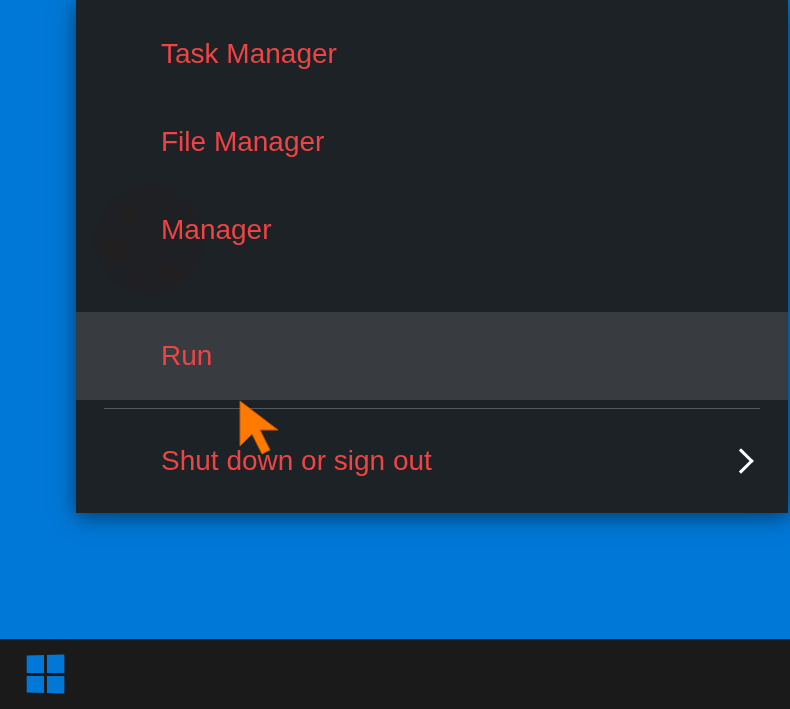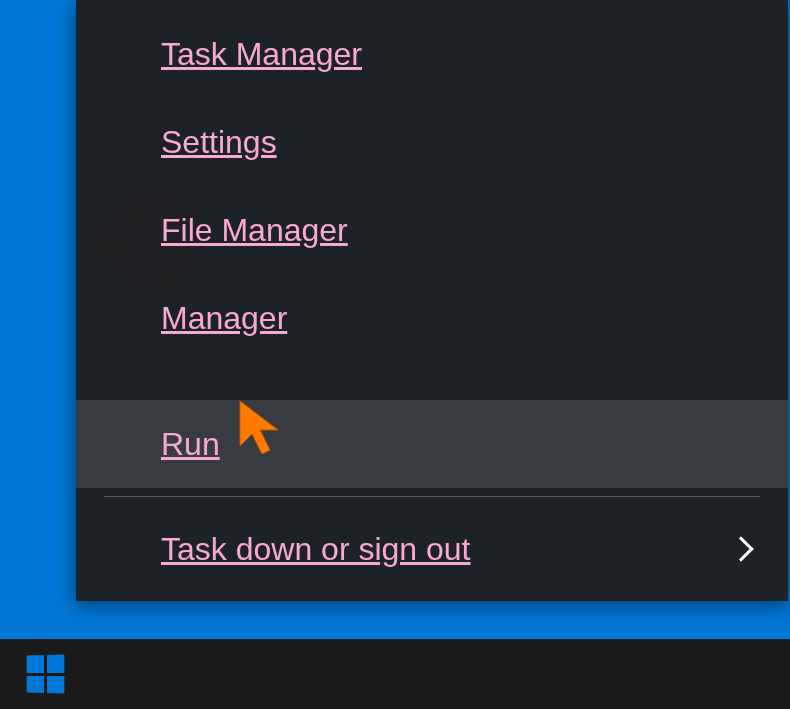--- a/index.html
+++ b/index.html
@@ -78,26 +78,25 @@
       padding-bottom: 8px;
       box-shadow: 0 4px 20px rgba(0,0,0,0.5);
       z-index: 10;
     }
     .menu-item {
       height: 88px;
       display: flex;
       align-items: center;
       padding-left: 85px;
       padding-right: 40px;
-      color: #f9a8d4;
-      font-size: 32px;
+      color: #ef4444;
+      font-size: 28px;
       font-weight: 400;
       position: relative;
       cursor: default;
-      text-decoration: underline;
     }
     .menu-item.highlighted {
       background: rgba(255, 255, 255, 0.12);
       margin-top: 38px;
     }
     .menu-separator {
       height: 1px;
       background: rgba(255, 255, 255, 0.25);
       margin: 8px 28px;
     }
@@ -141,34 +140,31 @@
     <circle cx="90" cy="95" r="10" fill="rgba(150,20,20,0.5)"></circle>
     <circle cx="55" cy="100" r="5" fill="rgba(150,20,20,0.5)"></circle>
   </svg>
 </div>
 
 <div class="context-menu">
   <div class="menu-item">
     <span>Task Manager</span>
   </div>
   <div class="menu-item">
-    <span>Settings</span>
-  </div>
-  <div class="menu-item">
     <span>File Manager</span>
   </div>
   <div class="menu-item">
     <span>Manager</span>
   </div>
   <div class="menu-item highlighted">
     <span>Run</span>
   </div>
   <div class="menu-separator"></div>
   <div class="menu-item">
-    <span>Task down or sign out</span>
+    <span>Shut down or sign out</span>
     <span class="chevron"></span>
   </div>
 </div>
 
 <div class="cursor-arrow">
   <svg width="80" height="80" viewBox="0 0 80 80">
     <path d="M 10 5 L 10 50 L 22 38 L 32 58 L 40 54 L 30 34 L 48 34 Z" fill="#ff7b00" stroke="#cc5500" stroke-width="1"></path>
   </svg>
 </div>
 

